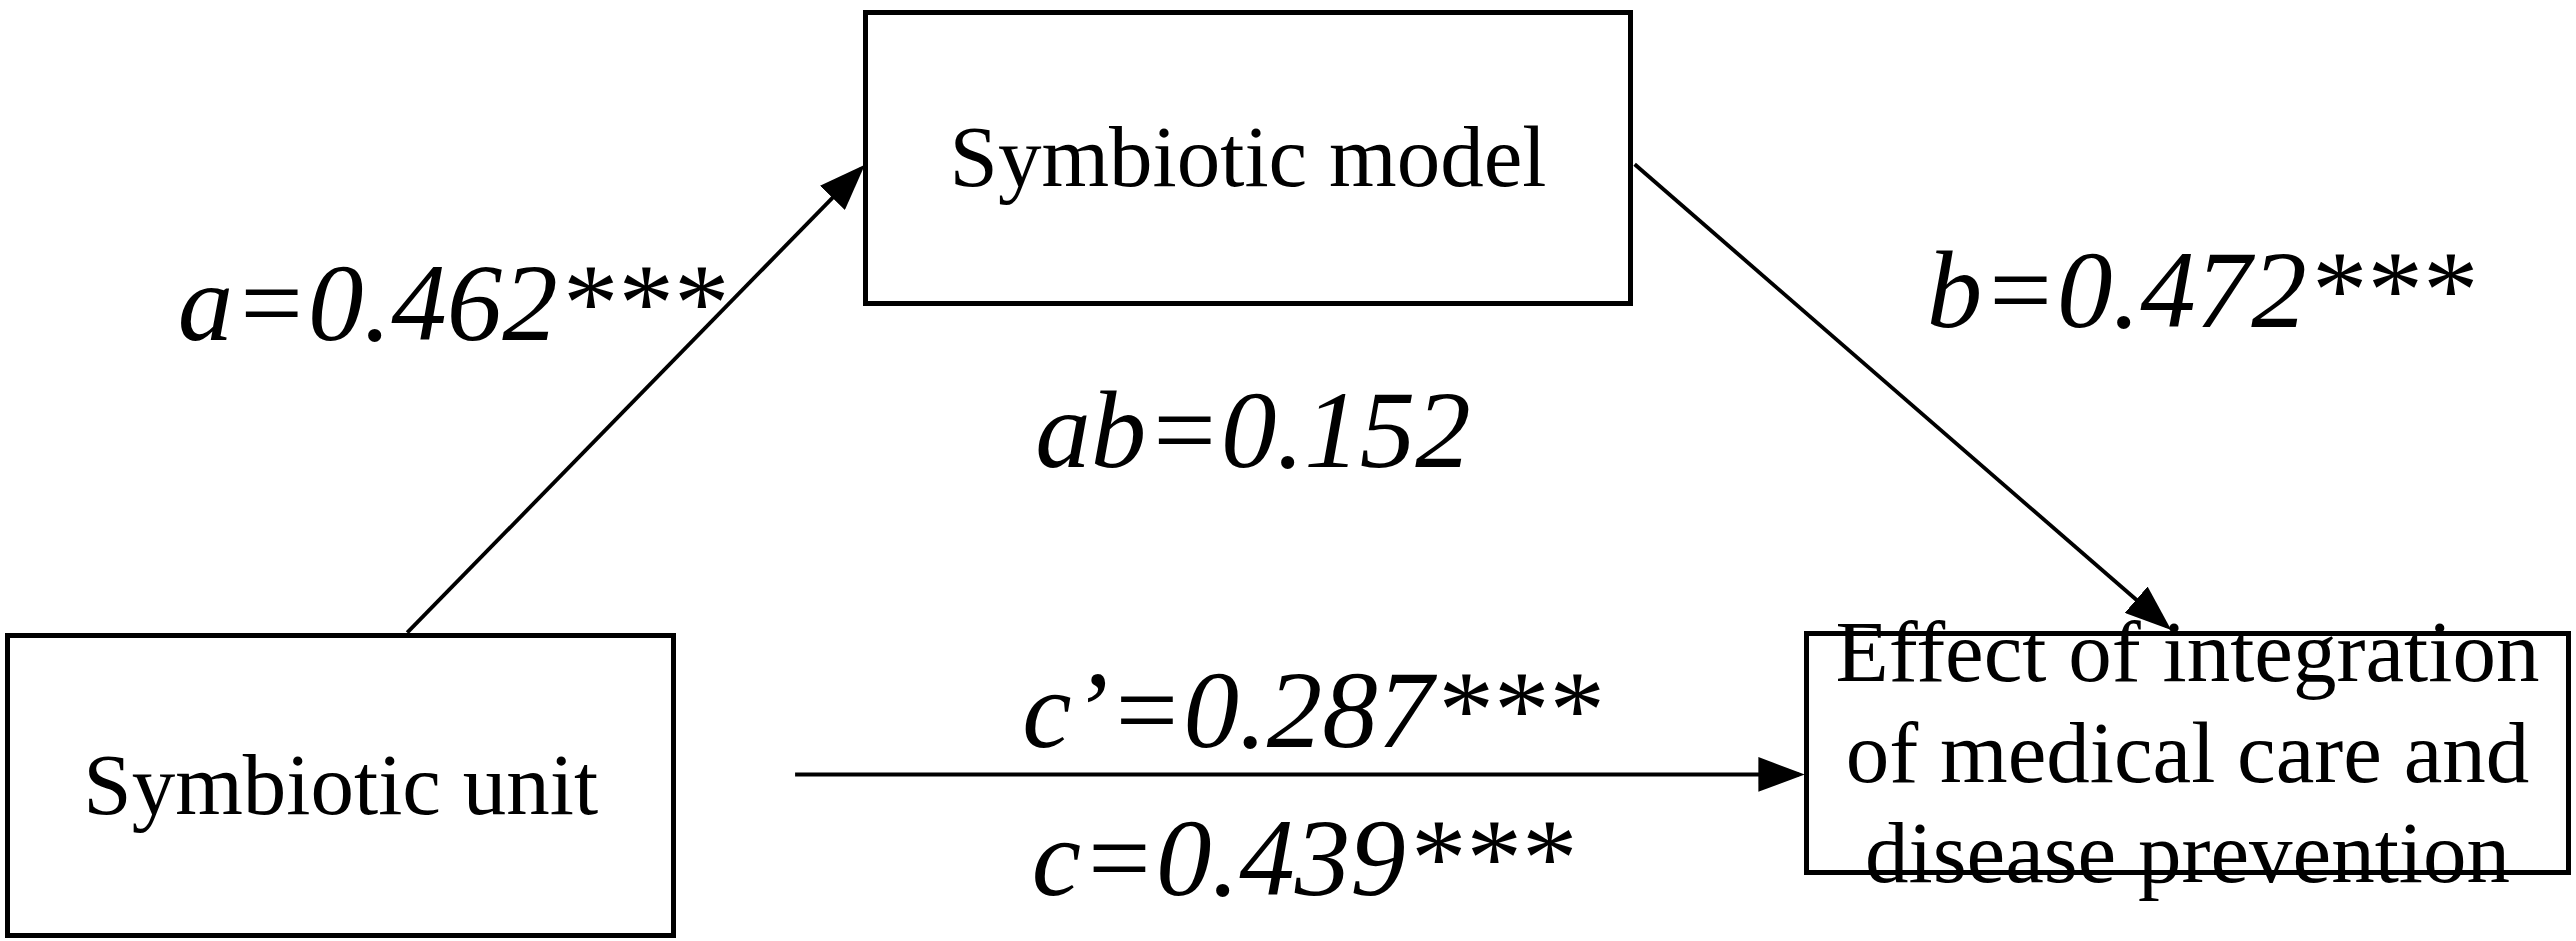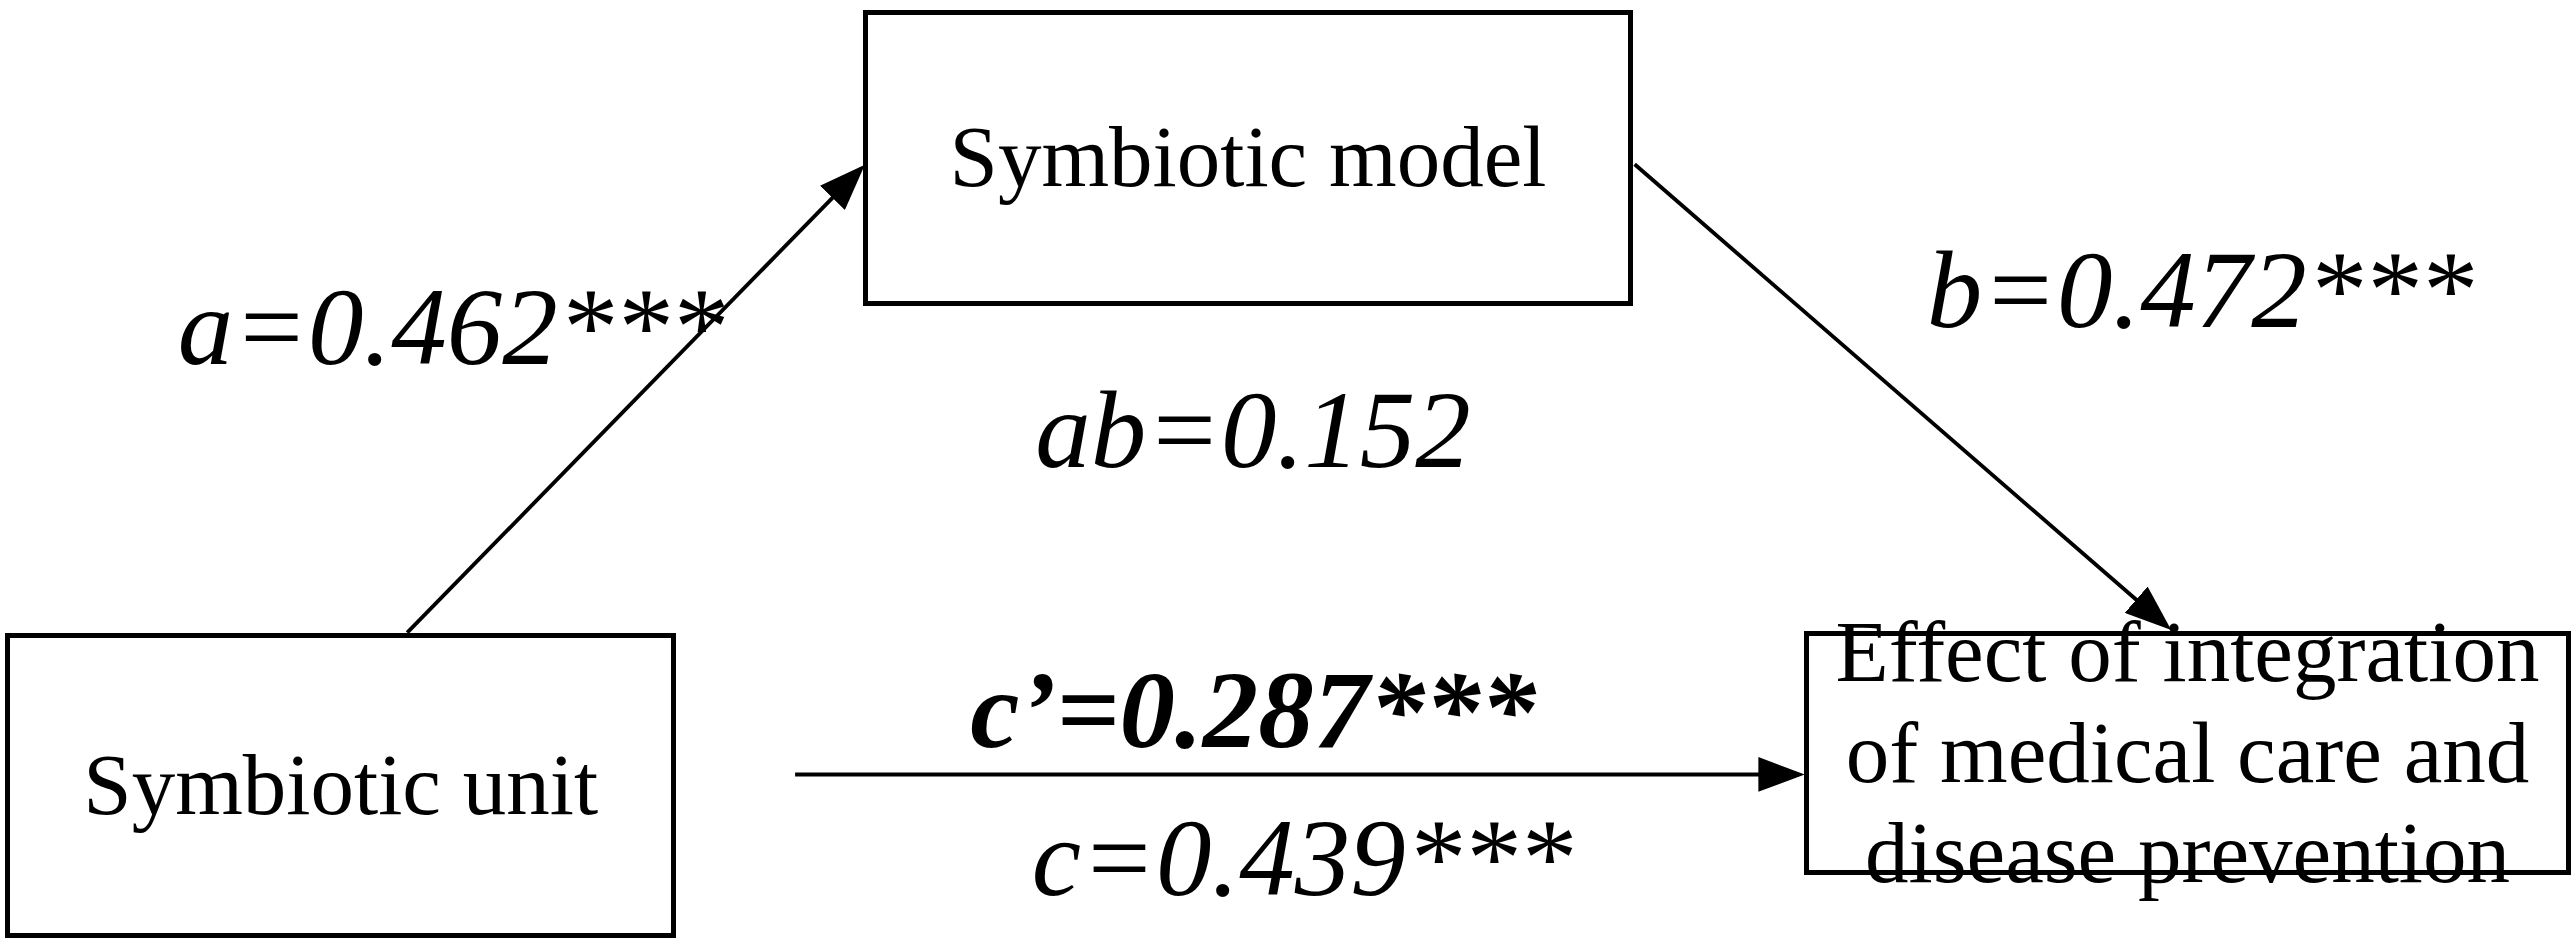--- a/index.html
+++ b/index.html
@@ -73,24 +73,24 @@
   </div>
 
   <div class="box" style="left:5.2px; top:633px; width:671px; height:305px;">
     <div class="box-label">Symbiotic unit</div>
   </div>
 
   <div class="box" style="left:1804px; top:631px; width:767px; height:244px;">
     <div class="box-label">Effect of integration of medical care and disease prevention</div>
   </div>
 
-  <div class="path-label" style="left:451px; top:302px;margin-top:24px;">a=0.462***</div>
+  <div class="path-label" style="left:451px; top:302px;">a=0.462***</div>
 
   <div class="path-label" style="left:2200px; top:289px;">b=0.472***</div>
 
   <div class="path-label" style="left:1253px; top:409px;margin-top:20px;">ab=0.152</div>
 
-  <div class="path-label" style="left:1253px; top:709px;font-weight:bold;">c’=0.287***</div>
+  <div class="path-label" style="left:1311px; top:709px;">c’=0.287***</div>
 
   <div class="path-label" style="left:1302px; top:857px;">c=0.439***</div>
 
 </div>
 
 
 </body></html>

